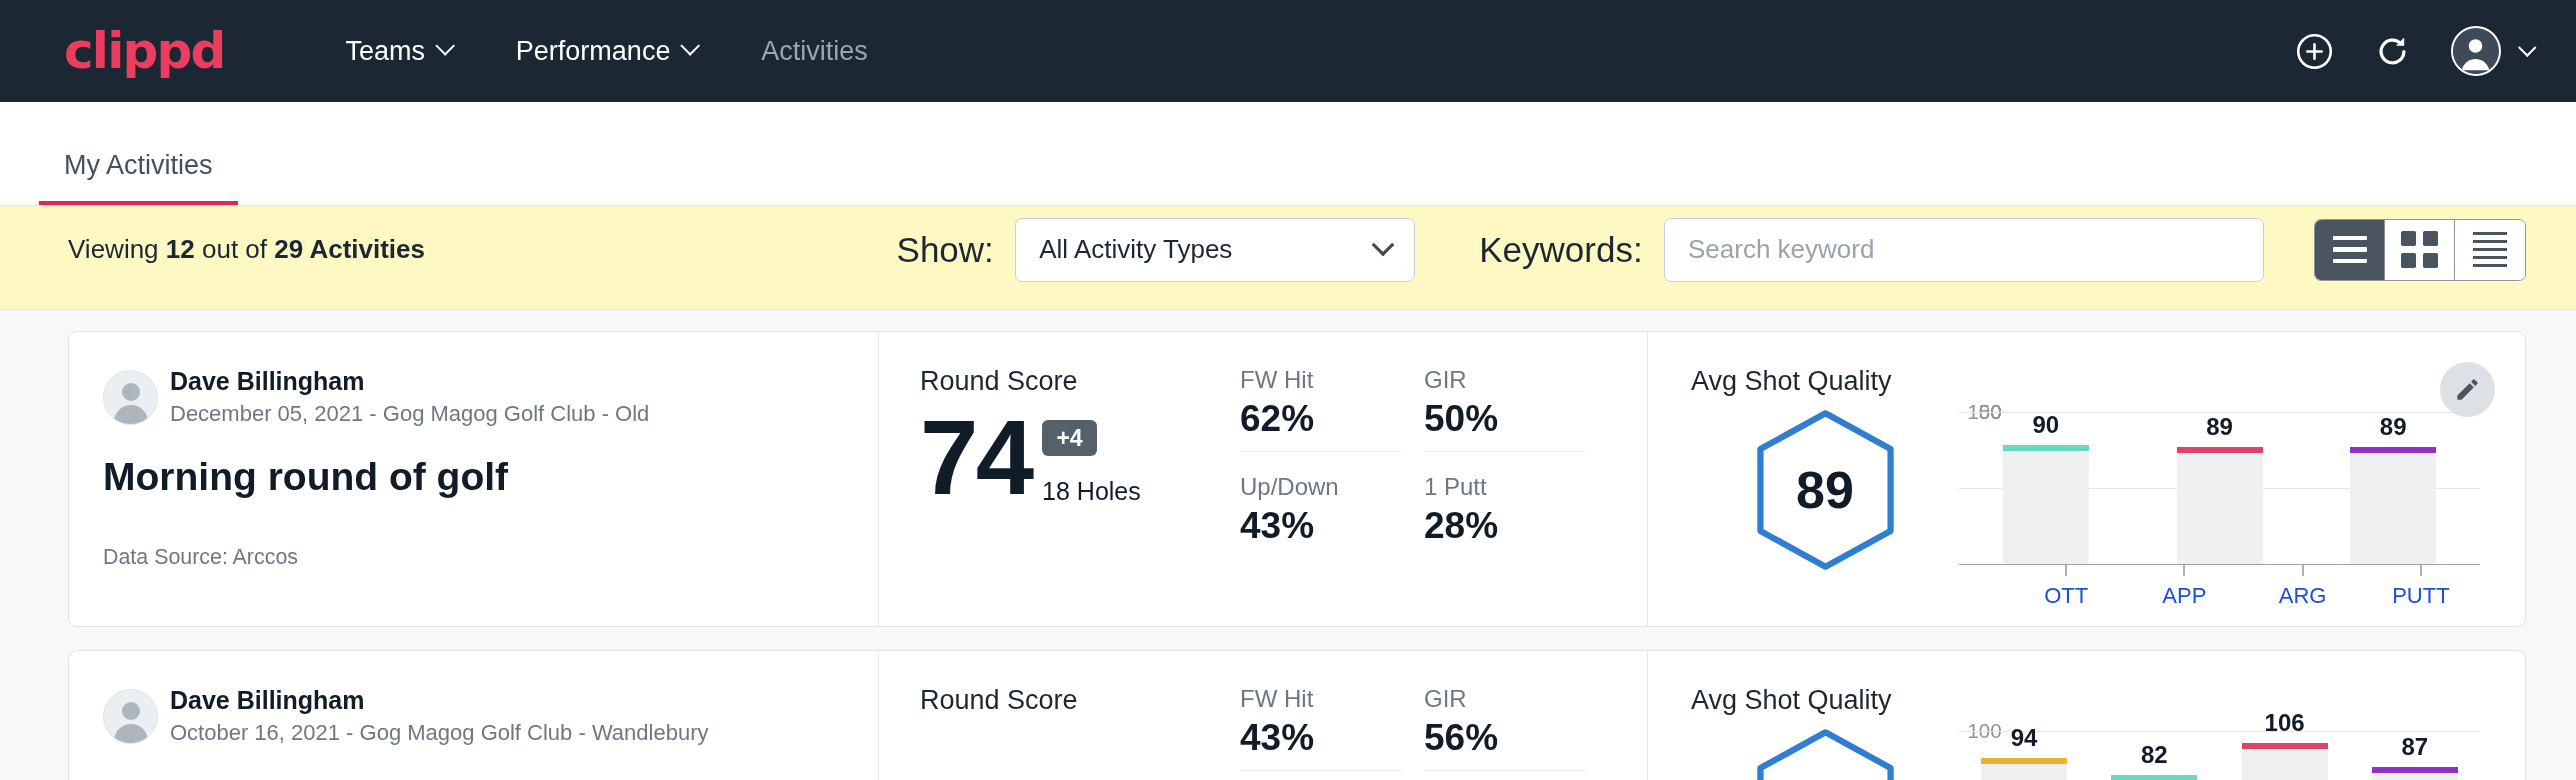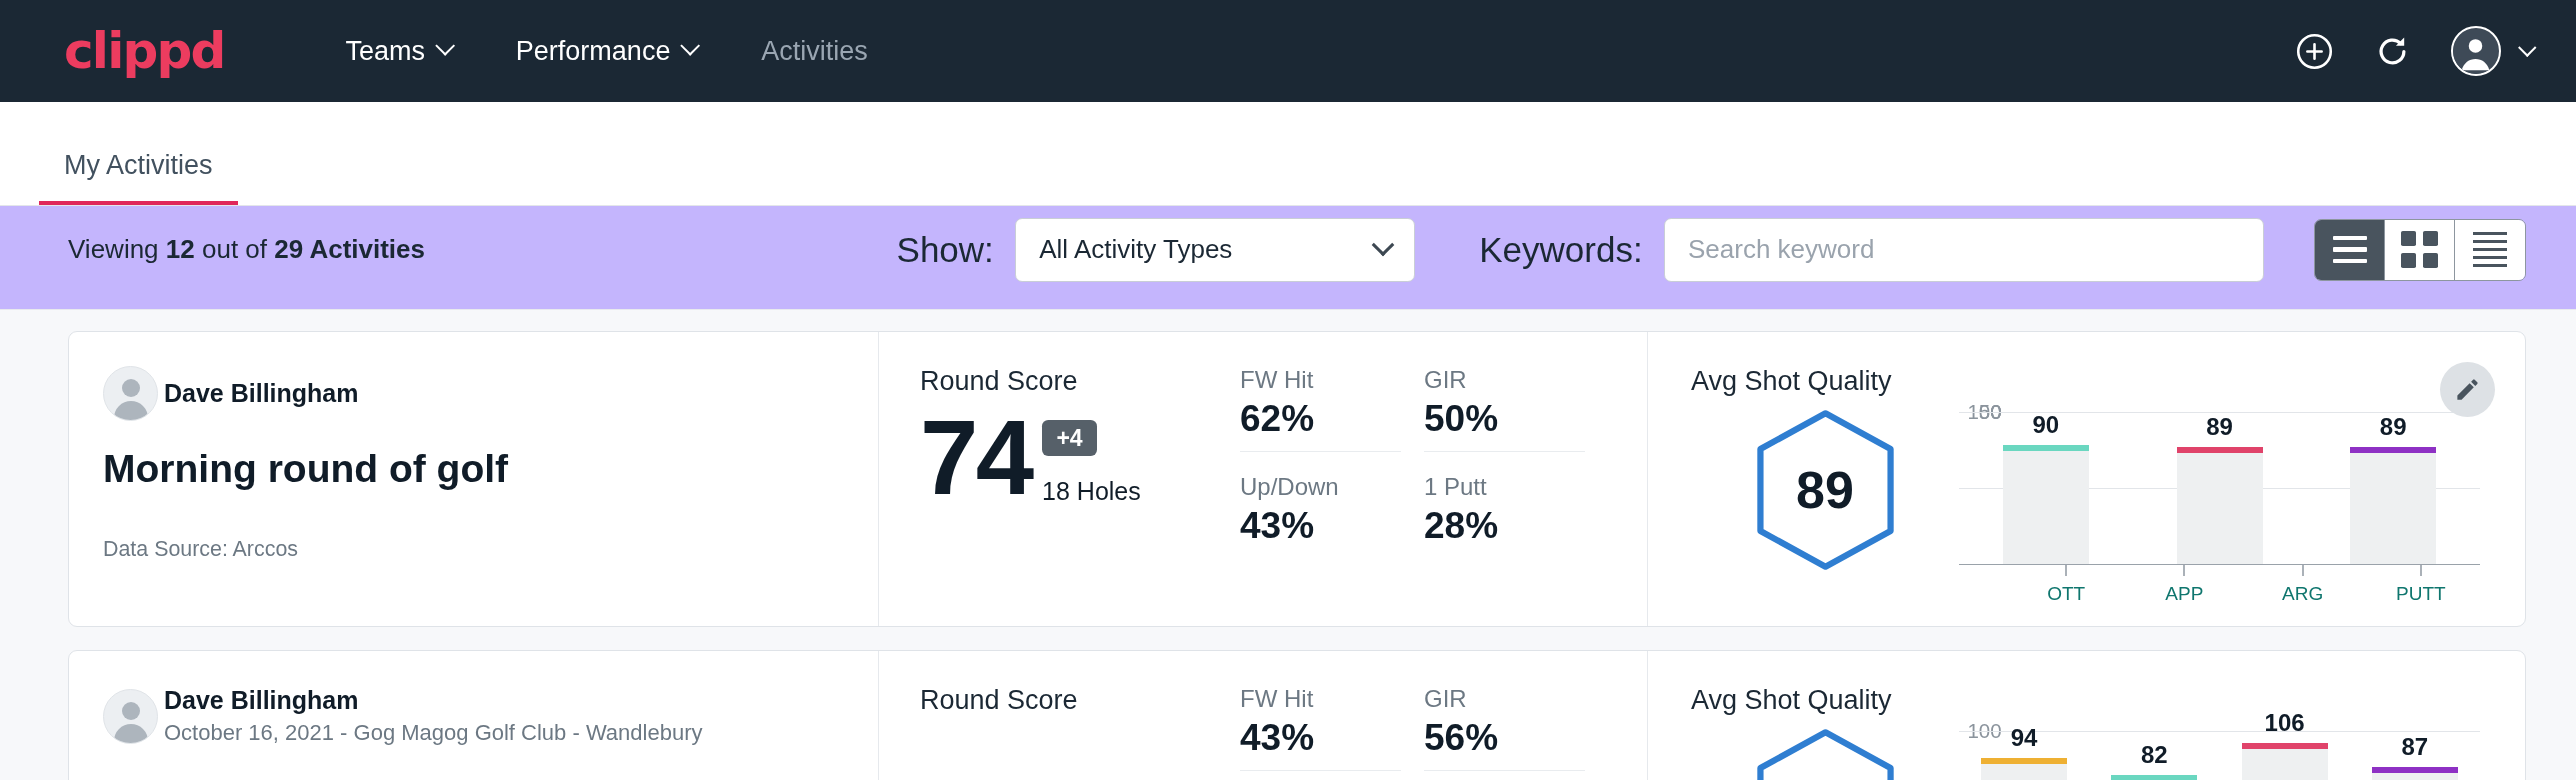--- a/index.html
+++ b/index.html
@@ -77,21 +77,21 @@
   .tab {
     font-size: 27px; color: #42515f;
     padding: 0 25px 19.6px 25px;
     border-bottom: 4.5px solid #e0275a;
     cursor: pointer;
   }
 
   
   .filterbar {
     height: 104px;
-    background: #c4b5fd;
+    background: #fef9c3;
     display: flex; align-items: center;
     padding: 0 50px 16px 68px;
     border-bottom: 0.9px solid #e8eaee;
   }
   .viewing { font-size: 26px; color: #1b2834; white-space: nowrap; }
   .viewing b { font-weight: 700; }
   .filter-mid { margin-left: auto; display: flex; align-items: center; gap: 0; }
   .lbl { font-size: 35px; color: #1b2834; margin-right: 21.4px; white-space: nowrap; }
   .select {
     width: 400px; height: 64px;
@@ -158,21 +158,21 @@
   }
   .card.second { height: 296px; }
 
   
   .card-left {
     width: 810px;
     padding: 34px 39px 0 34px;
     border-right: 0.9px solid #e6e9ed;
     flex: none;
   }
-  .who { display: flex; align-items: center; gap: 6px; }
+  .who { display: flex; align-items: center; gap: 12px; }
   .av {
     width: 55px; height: 55px; border-radius: 50%;
     background: #eceff2; border: 0.9px solid #e0e4e8;
     position: relative; flex: none; overflow: hidden;
   }
   .av .head { position:absolute; left:50%; top:11.6px; transform:translateX(-50%);
     width:18px; height:18px; border-radius:50%; background:#adb5bd; }
   .av .body { position:absolute; left:50%; bottom:-1.8px; transform:translateX(-50%);
     width:34px; height:21.4px; border-radius:17px 17px 0 0; background:#adb5bd; }
   .who-name { font-size: 25px; font-weight: 700; color: #101c28; line-height: 1.25; }
@@ -232,21 +232,21 @@
     background: #eef0f1;
   }
   .cap { position: absolute; top: 0; left: 0; right: 0; height: 6.2px; }
   .bar-label {
     position: absolute; left: 50%; transform: translateX(-50%);
     font-size: 24px; font-weight: 700; color: #101c28; white-space: nowrap;
   }
   .xticks { display: flex; margin-left: 48px; padding-right: 0; }
   .xt { flex: 1; text-align: center; }
   .xt .nub { width: 1.8px; height: 12.5px; background: #aab1b8; margin: 0 auto 7.1px; }
-  .xt span { font-size: 19px; color: #0f766e; }
+  .xt span { font-size: 22px; color: #1d4ed8; }
 
   .edit-btn {
     position: absolute; top: 30px; right: 30px;
     width: 55px; height: 55px; border-radius: 50%;
     background: #dde1e5;
     display: flex; align-items: center; justify-content: center;
     cursor: pointer;
   }
 </style>
 </head>
@@ -345,20 +345,21 @@
 
   <div class="card">
     <div class="card-left">
       <div class="who">
         <div class="av">
             <span class="head"></span>
             <span class="body"></span>
           </div>
         <div>
           <div class="who-name">Dave Billingham</div>
+          <div class="who-sub">December 05, 2021 - Gog Magog Golf Club - Old</div>
         </div>
       </div>
       <div class="card-title">Morning round of golf</div>
       <div class="card-source">Data Source: Arccos</div>
     </div>
 
     <div class="card-score">
       <div class="sec-h">Round Score</div>
       <div class="score-row">
         <div class="score-big">74</div>

